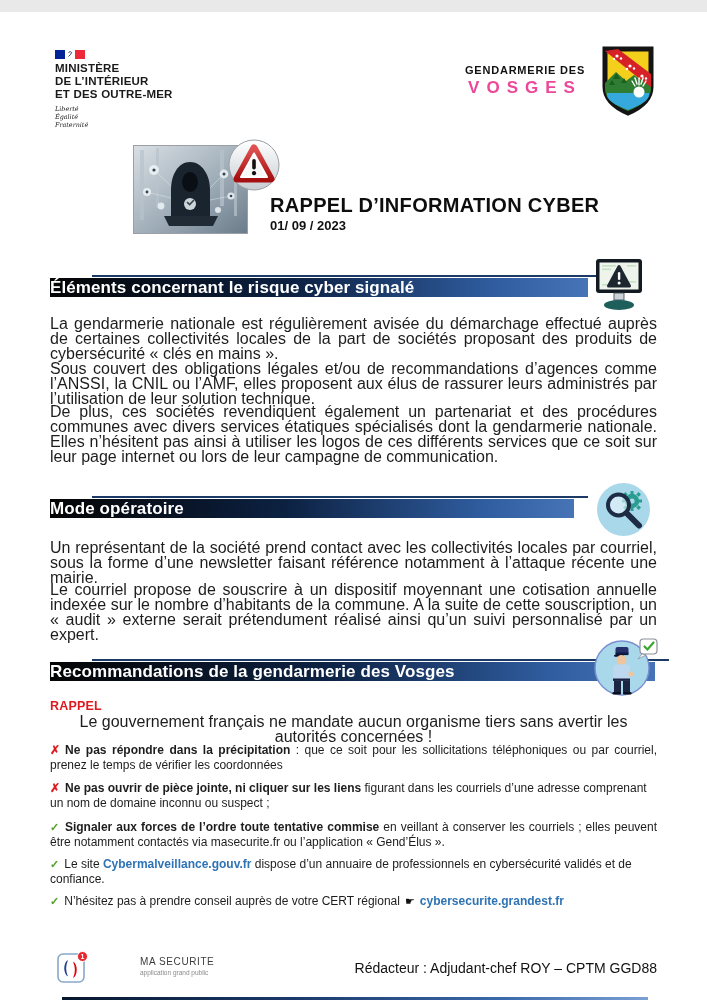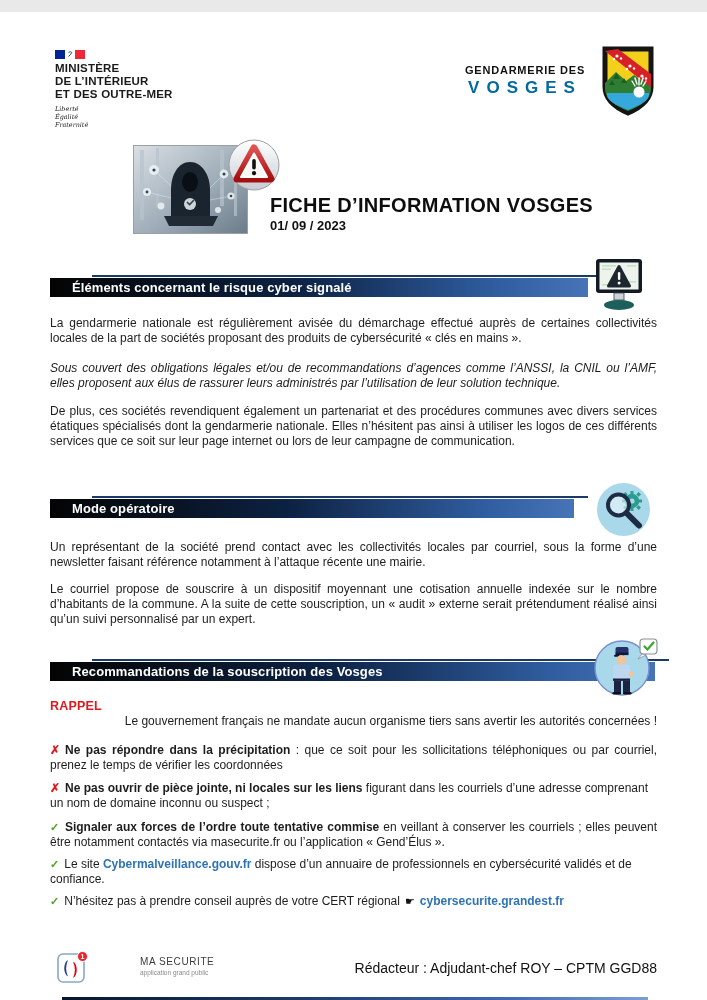--- a/index.html
+++ b/index.html
@@ -8,36 +8,36 @@
   .abs{position:absolute;}
 
   
   .ministry{left:55px;top:38px;width:180px;}
   .flag{display:block;margin-bottom:3px;}
   .min-line{font-size:11.5px;font-weight:bold;line-height:13px;color:#1a1a1a;letter-spacing:.2px;}
   .motto{margin-top:4px;}
   .motto div{font-family:"DejaVu Serif",serif;font-style:italic;font-size:6.4px;line-height:8px;color:#222;}
   .gendarmerie-text{left:455px;top:52px;width:140px;text-align:center;}
   .gd-line1{font-size:11px;font-weight:bold;letter-spacing:.8px;color:#111;}
-  .gd-line2{font-size:17px;font-weight:bold;letter-spacing:7px;color:#0369a1;margin-top:2px;}
+  .gd-line2{font-size:17px;font-weight:bold;letter-spacing:7px;color:#ec4899;margin-top:2px;}
   .crest{left:601px;top:33px;}
 
   
   .photo{left:133px;top:133px;width:115px;height:89px;border:1px solid #9aa0a5;box-sizing:border-box;}
   .badge{left:228px;top:127px;}
   .doc-title{left:270px;top:182px;font-size:20px;font-weight:bold;color:#0d0d0d;letter-spacing:.3px;}
   .doc-date{left:270px;top:206px;font-size:13px;font-weight:bold;color:#111;}
 
   
   .secbar{left:50px;height:19px;background:linear-gradient(90deg,#040404 0%,#0c2142 45%,#2f5c9e 82%,#4674b6 100%);}
   .secbar::before{content:"";position:absolute;top:-3px;left:42px;right:-14px;height:2px;background:#1b3a66;}
-  .secbar .bar-label{display:block;color:#fff;font-weight:bold;font-size:13px;line-height:19px;padding-left:22px;letter-spacing:.1px;white-space:nowrap;}
-
-  
-  .para{left:50px;width:607px;font-size:12px;line-height:15px;text-align:justify;}
+  .secbar .bar-label{display:block;color:#fff;font-weight:bold;font-size:17px;line-height:19px;padding-left:0;letter-spacing:.1px;white-space:nowrap;}
+
+  
+  .para{left:50px;width:607px;font-size:16px;line-height:15px;text-align:justify;}
   .bullet{left:50px;width:607px;font-size:12px;line-height:15px;}
   .bullet.justify{text-align:justify;}
   .mk{font-weight:bold;margin-right:5px;}
   .mk.x{color:#E0191F;}
   .mk.v{color:#55A02E;font-size:11px;}
   .lnk{color:#2E74B5;font-weight:bold;text-decoration:none;}
   .arrow{color:#111;margin:0 5px;font-size:11px;}
   .rappel{left:50px;font-size:12.5px;font-weight:bold;color:#E0191F;letter-spacing:.2px;}
 
   
@@ -155,21 +155,21 @@
         <stop offset="0" stop-color="#e05252"></stop>
           <stop offset="1" stop-color="#a50f0f"></stop>
       </linearGradient>
     </defs>
     <circle cx="26" cy="26" r="25" fill="url(#sil)" stroke="#9aa0a6" stroke-width="1"></circle>
     <path d="M26 9 L43 40 L9 40 Z" fill="url(#redg)" stroke="url(#redg)" stroke-width="7" stroke-linejoin="round"></path>
     <path d="M26 14.5 L39 38 L13 38 Z" fill="#f7f7f5" stroke="#ffffff" stroke-width="2" stroke-linejoin="round"></path>
     <rect x="24.2" y="20" width="3.6" height="10.5" rx="1.8" fill="#111111"></rect>
     <circle cx="26" cy="34.2" r="2.1" fill="#111111"></circle>
   </svg>
-  <div class="abs doc-title">FICHE D’INFORMATION VOSGES</div>
+  <div class="abs doc-title">RAPPEL D’INFORMATION CYBER</div>
   <div class="abs doc-date">01/ 09 / 2023</div>
 
   <div class="abs secbar" style="top:266px;width:538px;">
     <span class="bar-label">Éléments concernant le risque cyber signalé</span>
   </div>
   <svg class="abs" style="left:593px;top:245px;" width="52" height="56" viewBox="0 0 52 56">
     <rect x="3" y="2" width="46" height="34" rx="3" fill="#131a22"></rect>
     <rect x="6.5" y="5.5" width="39" height="27" fill="#eef3ec"></rect>
     <g fill="#c5e2c7">
         <rect x="9" y="8" width="14" height="1.6"></rect>
@@ -178,21 +178,21 @@
         <rect x="36" y="24" width="7" height="1.6"></rect>
         <rect x="9" y="27" width="8" height="1.6"></rect>
       </g>
     <path d="M26 9.5 L36.5 29 L15.5 29 Z" fill="#1d2730" stroke="#1d2730" stroke-width="3" stroke-linejoin="round"></path>
     <rect x="24.9" y="15" width="2.4" height="8" rx="1.2" fill="#ffffff"></rect>
     <circle cx="26.1" cy="26" r="1.5" fill="#ffffff"></circle>
     <rect x="21" y="36" width="10" height="7" fill="#ccd2d7" stroke="#39424c" stroke-width=".8"></rect>
     <ellipse cx="26" cy="48" rx="15" ry="5" fill="#1e5f5b"></ellipse>
   </svg>
   <div class="abs para" style="top:304px;">La gendarmerie nationale est régulièrement avisée du démarchage effectué auprès de certaines collectivités locales de la part de sociétés proposant des produits de cybersécurité « clés en mains ».</div>
-  <div class="abs para" style="top:349px;font-style:italic;">Sous couvert des obligations légales et/ou de recommandations d’agences comme l’ANSSI, la CNIL ou l’AMF, elles proposent aux élus de rassurer leurs administrés par l’utilisation de leur solution technique.</div>
+  <div class="abs para" style="top:349px;">Sous couvert des obligations légales et/ou de recommandations d’agences comme l’ANSSI, la CNIL ou l’AMF, elles proposent aux élus de rassurer leurs administrés par l’utilisation de leur solution technique.</div>
   <div class="abs para" style="top:392px;">De plus, ces sociétés revendiquent également un partenariat et des procédures communes avec divers services étatiques spécialisés dont la gendarmerie nationale. Elles n’hésitent pas ainsi à utiliser les logos de ces différents services que ce soit sur leur page internet ou lors de leur campagne de communication.</div>
 
   <div class="abs secbar" style="top:487px;width:524px;">
     <span class="bar-label">Mode opératoire</span>
   </div>
   <svg class="abs" style="left:596px;top:470px;" width="55" height="55" viewBox="0 0 55 55">
     <circle cx="27.5" cy="27.5" r="26.5" fill="#A8D8EA"></circle>
     <g transform="translate(36,19)">
       <g fill="#2a9d8f">
         <rect x="-1.5" y="-10" width="3" height="4"></rect>
@@ -207,21 +207,21 @@
       </g>
       <circle r="2.6" fill="#A8D8EA"></circle>
     </g>
     <circle cx="22.5" cy="23" r="10.5" fill="rgba(238,247,251,.6)" stroke="#1d2b45" stroke-width="4"></circle>
     <line x1="30.5" y1="31" x2="43" y2="43.5" stroke="#1d2b45" stroke-width="6" stroke-linecap="round"></line>
   </svg>
   <div class="abs para" style="top:570px;">Le courriel propose de souscrire à un dispositif moyennant une cotisation annuelle indexée sur le nombre d’habitants de la commune. A la suite de cette souscription, un « audit » externe serait prétendument réalisé ainsi qu’un suivi personnalisé par un expert.</div>
   <div class="abs para" style="top:528px;">Un représentant de la société prend contact avec les collectivités locales par courriel, sous la forme d’une newsletter faisant référence notamment à l’attaque récente une mairie.</div>
 
   <div class="abs secbar" style="top:650px;width:605px;">
-    <span class="bar-label">Recommandations de la souscription des Vosges</span>
+    <span class="bar-label">Recommandations de la gendarmerie des Vosges</span>
   </div>
   <svg class="abs" style="left:594px;top:625px;" width="66" height="60" viewBox="0 0 66 60">
     <circle cx="28" cy="31" r="27" fill="#A8D8EA" stroke="#7a8fd0" stroke-width="1.4"></circle>
     <g transform="translate(28,31)">
       <rect x="-6.5" y="-21" width="13" height="7.5" rx="2" fill="#25306b"></rect>
       <rect x="-6.5" y="-15.5" width="13" height="2.6" fill="#101840"></rect>
       <rect x="-8" y="-13.2" width="10" height="2" rx="1" fill="#0c1230"></rect>
       <circle cx="-.5" cy="-8" r="5" fill="#f0c49c"></circle>
       <rect x="-9" y="-3.5" width="17" height="16" rx="3.5" fill="#bdd7ee"></rect>
       <rect x="-9" y="10.5" width="17" height="2.4" fill="#1a2142"></rect>
@@ -232,27 +232,27 @@
       <circle cx="9" cy="6" r="2.6" fill="#f0c49c"></circle>
     </g>
     <g transform="translate(55,10)">
       <rect x="-9" y="-8" width="17" height="15" rx="3.5" fill="#ffffff" stroke="#8a9099" stroke-width="1.2"></rect>
       <path d="M-7 7 L-11 12 L-3 8 Z" fill="#ffffff" stroke="#8a9099" stroke-width=".8"></path>
       <path d="M-4.5 -.5 L-1.5 2.5 L4.5 -4.5" stroke="#3aa52f" stroke-width="2.2" fill="none" stroke-linecap="round"></path>
     </g>
   </svg>
 
   <div class="abs rappel" style="top:687px;">RAPPEL</div>
-  <div class="abs para" style="top:702px;text-align:right;">Le gouvernement français ne mandate aucun organisme tiers sans avertir les autorités concernées !</div>
+  <div class="abs para" style="top:702px;text-align:center;">Le gouvernement français ne mandate aucun organisme tiers sans avertir les autorités concernées !</div>
 
   <div class="abs bullet justify" style="top:731px;">
     <span class="mk x">✗</span><b>Ne pas répondre dans la précipitation</b><span> : que ce soit pour les sollicitations téléphoniques ou par courriel, prenez le temps de vérifier les coordonnées</span>
   </div>
   <div class="abs bullet" style="top:769px;">
-    <span class="mk x">✗</span><b>Ne pas ouvrir de pièce jointe, ni locales sur les liens</b><span> figurant dans les courriels d’une adresse comprenant un nom de domaine inconnu ou suspect ;</span>
+    <span class="mk x">✗</span><b>Ne pas ouvrir de pièce jointe, ni cliquer sur les liens</b><span> figurant dans les courriels d’une adresse comprenant un nom de domaine inconnu ou suspect ;</span>
   </div>
   <div class="abs bullet justify" style="top:808px;">
     <span class="mk v">✓</span><b>Signaler aux forces de l’ordre toute tentative commise</b><span> en veillant à conserver les courriels ; elles peuvent être notamment contactés via masecurite.fr ou l’application « Gend’Élus ».</span>
   </div>
   <div class="abs bullet" style="top:845px;">
     <span class="mk v">✓</span><span>Le site </span><a class="lnk" href="#">Cybermalveillance.gouv.fr</a><span> dispose d’un annuaire de professionnels en cybersécurité validés et de confiance.</span>
   </div>
   <div class="abs bullet" style="top:882px;">
     <span class="mk v">✓</span><span>N’hésitez pas à prendre conseil auprès de votre CERT régional</span><span class="arrow">☛</span><a class="lnk" href="#">cybersecurite.grandest.fr</a>
   </div>

